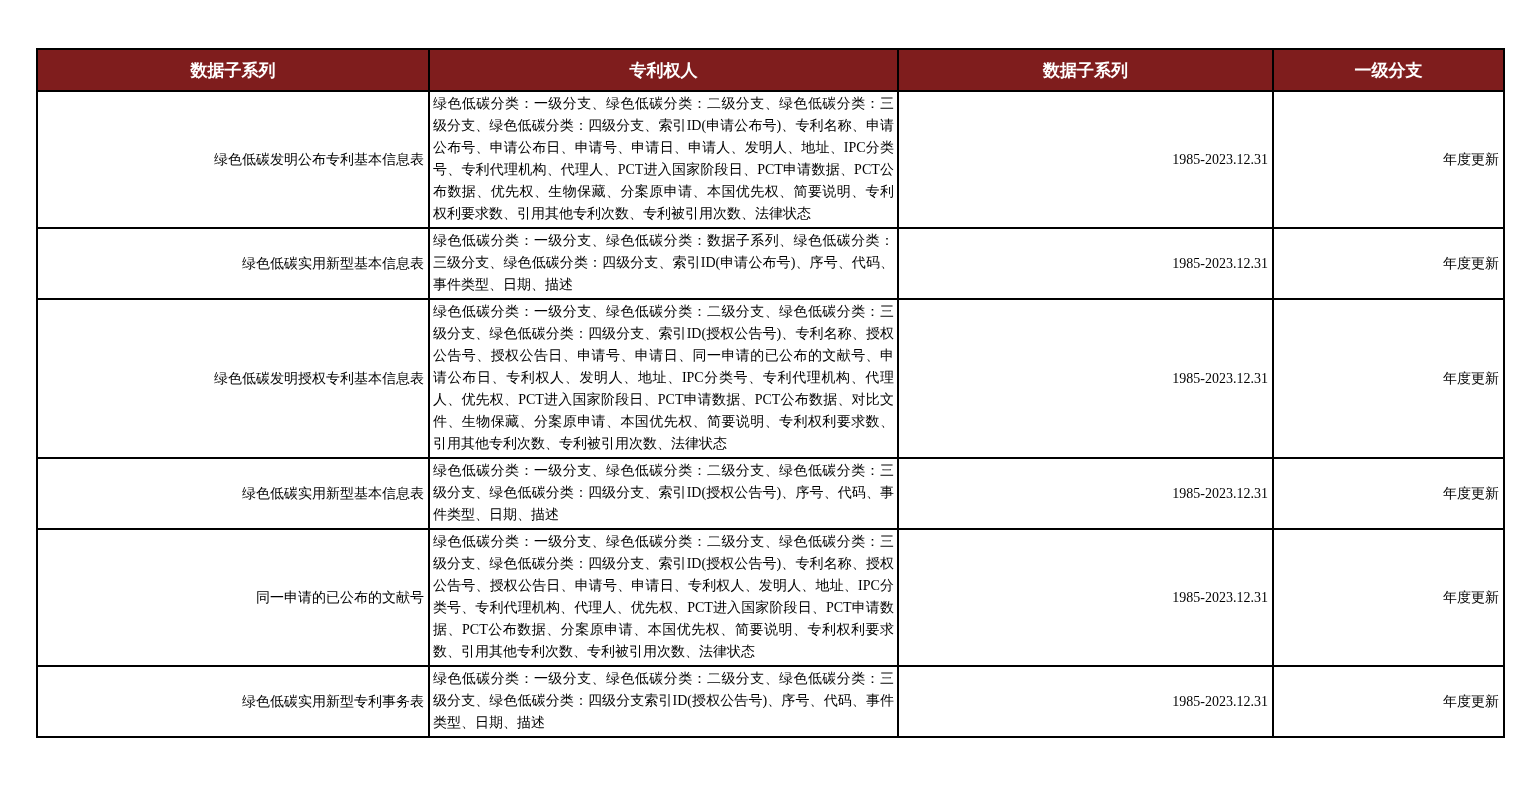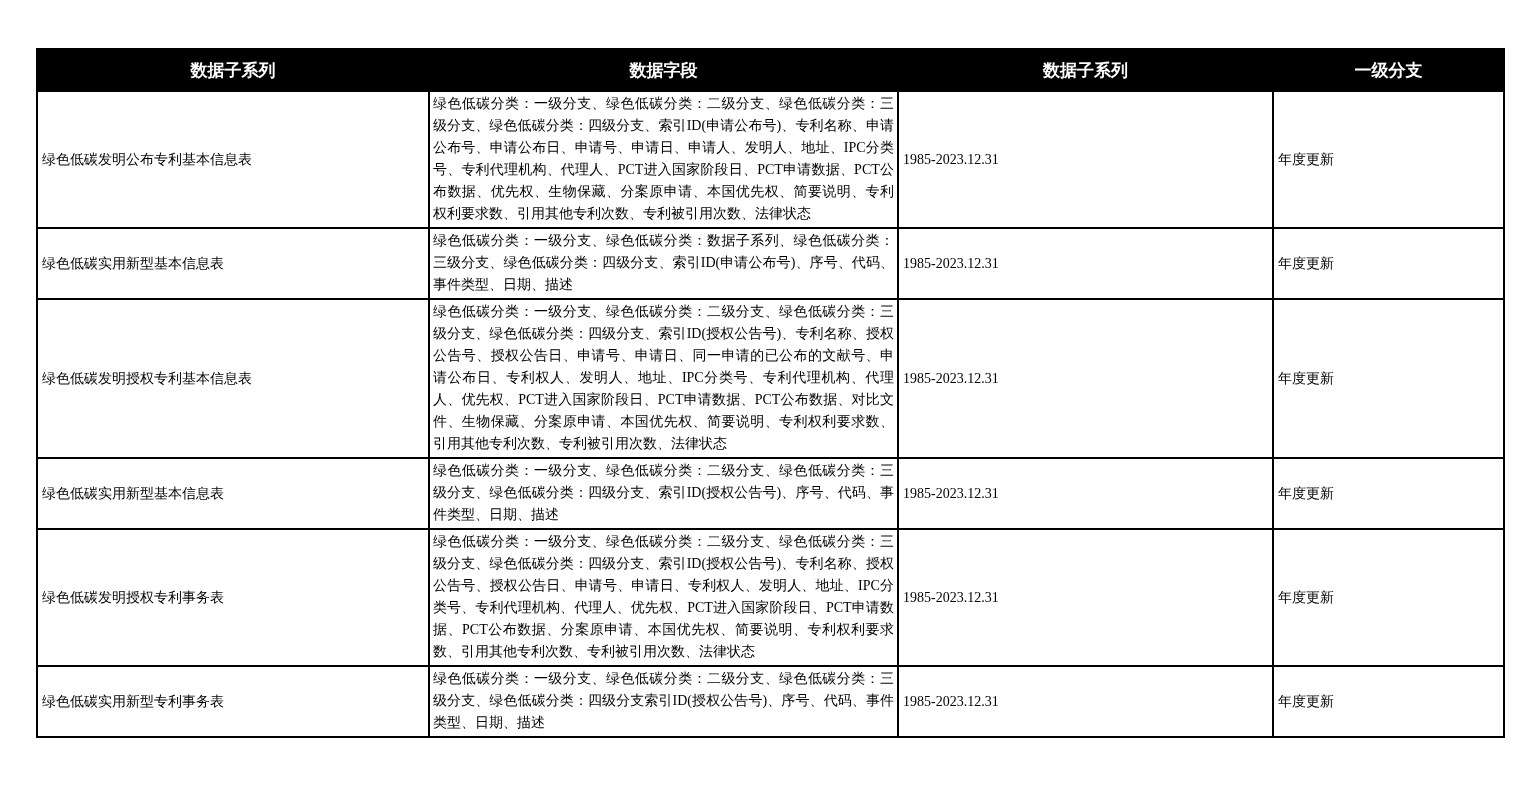--- a/index.html
+++ b/index.html
@@ -36,29 +36,29 @@
     box-sizing: border-box;
   }
   .data-table th {
     height: 42px;
     padding: 0 4px;
     font-size: 17px;
     font-weight: bold;
     text-align: center;
     vertical-align: middle;
     color: #ffffff;
-    background: #000000;
+    background: #7f1d1d;
   }
   .data-table td {
     font-size: 14px;
     line-height: 22px;
     vertical-align: middle;
   }
   td.c-center {
-    text-align: left;
+    text-align: right;
     padding: 1px 4px;
   }
   td.c-fields {
     text-align: justify;
     text-justify: inter-ideograph;
     vertical-align: top;
     padding: 1px 3px 2px 3px;
     word-break: break-all;
     overflow-wrap: anywhere;
   }
@@ -70,21 +70,21 @@
   <table class="data-table">
     <colgroup>
       <col class="c1">
         <col class="c2">
         <col class="c3">
         <col class="c4">
     </colgroup>
     <thead>
       <tr>
         <th>数据子系列</th>
-        <th>数据字段</th>
+        <th>专利权人</th>
         <th>数据子系列</th>
         <th>一级分支</th>
       </tr>
     </thead>
     <tbody>
       <tr>
         <td class="c-center">绿色低碳发明公布专利基本信息表</td>
         <td class="c-fields">绿色低碳分类：一级分支、绿色低碳分类：二级分支、绿色低碳分类：三级分支、绿色低碳分类：四级分支、索引ID(申请公布号)、专利名称、申请公布号、申请公布日、申请号、申请日、申请人、发明人、地址、IPC分类号、专利代理机构、代理人、PCT进入国家阶段日、PCT申请数据、PCT公布数据、优先权、生物保藏、分案原申请、本国优先权、简要说明、专利权利要求数、引用其他专利次数、专利被引用次数、法律状态</td>
         <td class="c-center">1985-2023.12.31</td>
         <td class="c-center">年度更新</td>
@@ -101,21 +101,21 @@
         <td class="c-center">1985-2023.12.31</td>
         <td class="c-center">年度更新</td>
       </tr>
       <tr>
         <td class="c-center">绿色低碳实用新型基本信息表</td>
         <td class="c-fields">绿色低碳分类：一级分支、绿色低碳分类：二级分支、绿色低碳分类：三级分支、绿色低碳分类：四级分支、索引ID(授权公告号)、序号、代码、事件类型、日期、描述</td>
         <td class="c-center">1985-2023.12.31</td>
         <td class="c-center">年度更新</td>
       </tr>
       <tr>
-        <td class="c-center">绿色低碳发明授权专利事务表</td>
+        <td class="c-center">同一申请的已公布的文献号</td>
         <td class="c-fields">绿色低碳分类：一级分支、绿色低碳分类：二级分支、绿色低碳分类：三级分支、绿色低碳分类：四级分支、索引ID(授权公告号)、专利名称、授权公告号、授权公告日、申请号、申请日、专利权人、发明人、地址、IPC分类号、专利代理机构、代理人、优先权、PCT进入国家阶段日、PCT申请数据、PCT公布数据、分案原申请、本国优先权、简要说明、专利权利要求数、引用其他专利次数、专利被引用次数、法律状态</td>
         <td class="c-center">1985-2023.12.31</td>
         <td class="c-center">年度更新</td>
       </tr>
       <tr>
         <td class="c-center">绿色低碳实用新型专利事务表</td>
         <td class="c-fields">绿色低碳分类：一级分支、绿色低碳分类：二级分支、绿色低碳分类：三级分支、绿色低碳分类：四级分支索引ID(授权公告号)、序号、代码、事件类型、日期、描述</td>
         <td class="c-center">1985-2023.12.31</td>
         <td class="c-center">年度更新</td>
       </tr>

